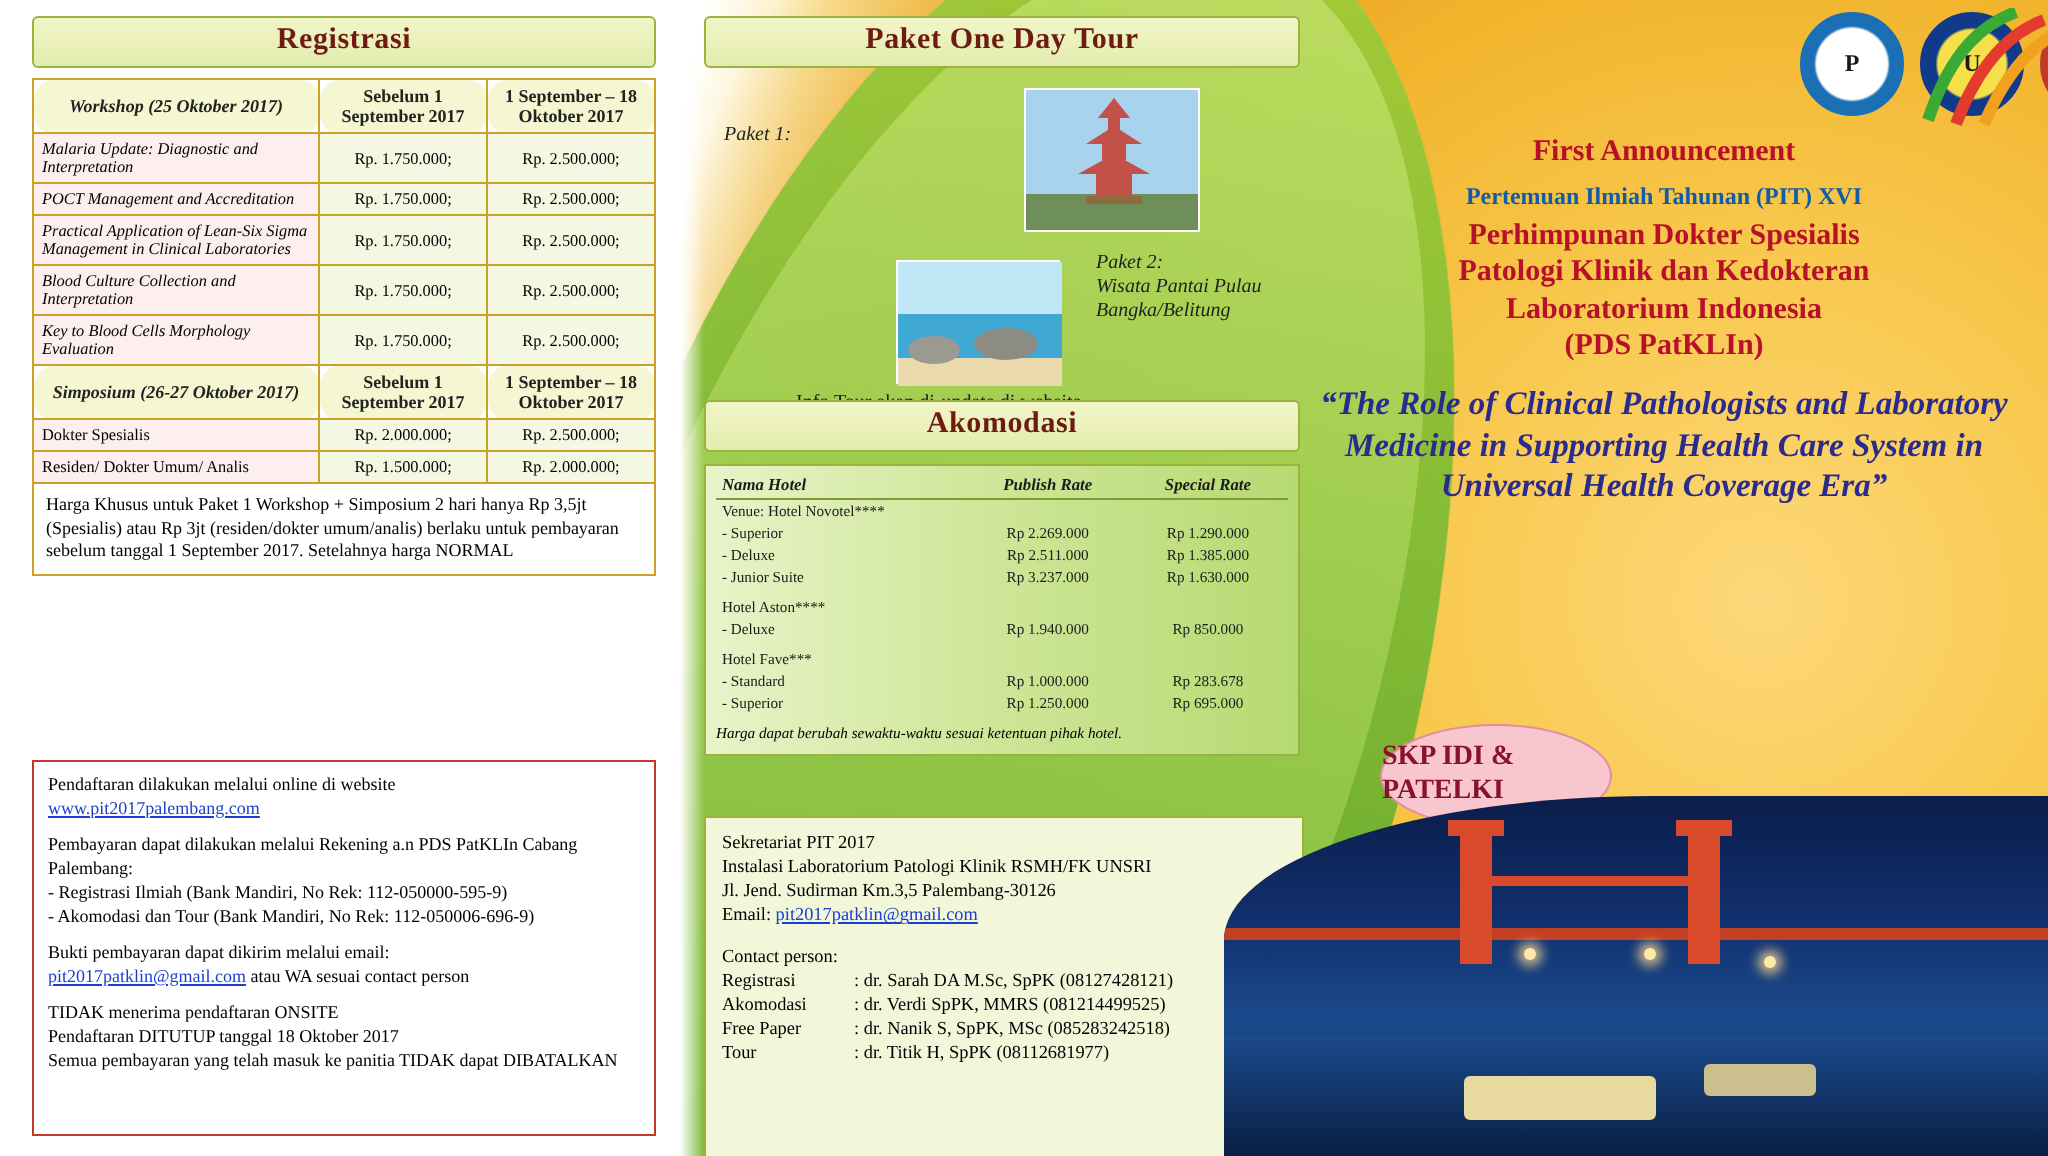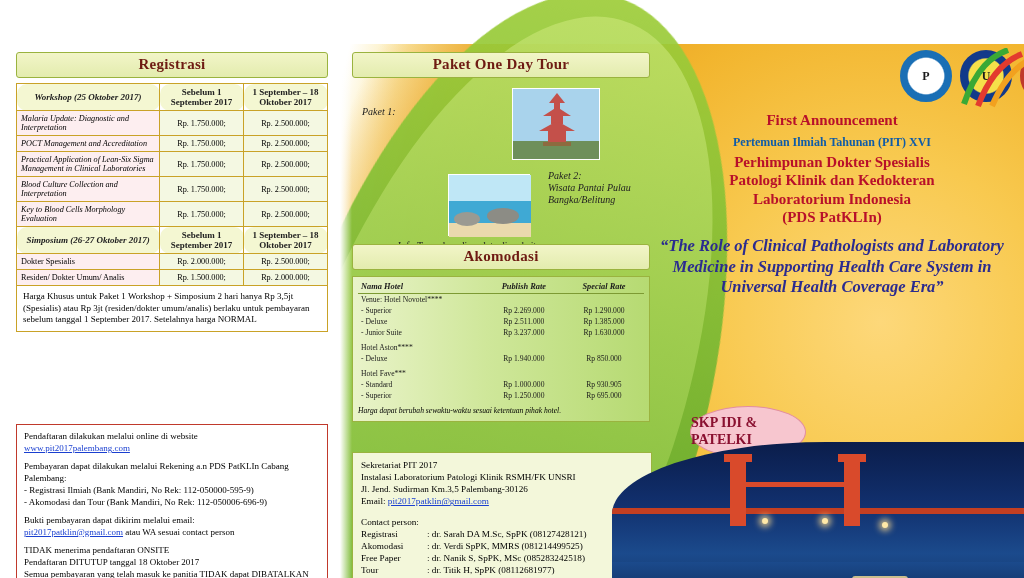--- a/index.html
+++ b/index.html
@@ -8,21 +8,20 @@
     width:1024px; height:578px; overflow:hidden;
     font-family:"Liberation Serif", serif;
     background:#ffffff;
     position:relative;
   }
   #page {
     position:absolute; inset:0;
     background:
       radial-gradient(circle at 86% 52%, #fdd87a 0%, #f8c94f 18%, #f2b52e 34%, #e89b1f 48%, rgba(232,155,31,0) 62%),
       linear-gradient(105deg, #ffffff 0%, #ffffff 30%, #fbe9a8 35%, #f6d667 42%, #f3c23c 50%, #eeae24 60%, #e99b18 72%, #e07f10 88%, #d96a0b 100%);
-    margin-top: 44px;
   }
   
   .swoosh-a {
     position:absolute; left:300px; top:-60px; width:420px; height:720px;
     background:linear-gradient(180deg, #9fce3a, #4c9f2a);
     border-radius:50% 50% 50% 50%/60% 60% 40% 40%;
     transform:rotate(9deg) skewX(-6deg);
     opacity:.92;
     filter:blur(0.2px);
   }
@@ -300,21 +299,21 @@
           <td class="ctr">Rp 850.000</td>
         </tr>
         <tr>
           <td style="padding-top:5px">Hotel Fave***</td>
           <td class="ctr"></td>
           <td class="ctr"></td>
         </tr>
         <tr>
           <td>-     Standard</td>
           <td class="ctr">Rp 1.000.000</td>
-          <td class="ctr">Rp 930.905</td>
+          <td class="ctr">Rp 283.678</td>
         </tr>
         <tr>
           <td>-     Superior</td>
           <td class="ctr">Rp 1.250.000</td>
           <td class="ctr">Rp 695.000</td>
         </tr>
       </tbody>
         </table>
       <div class="hotel-note">Harga dapat berubah sewaktu-waktu sesuai ketentuan pihak hotel.</div>
     </div>

